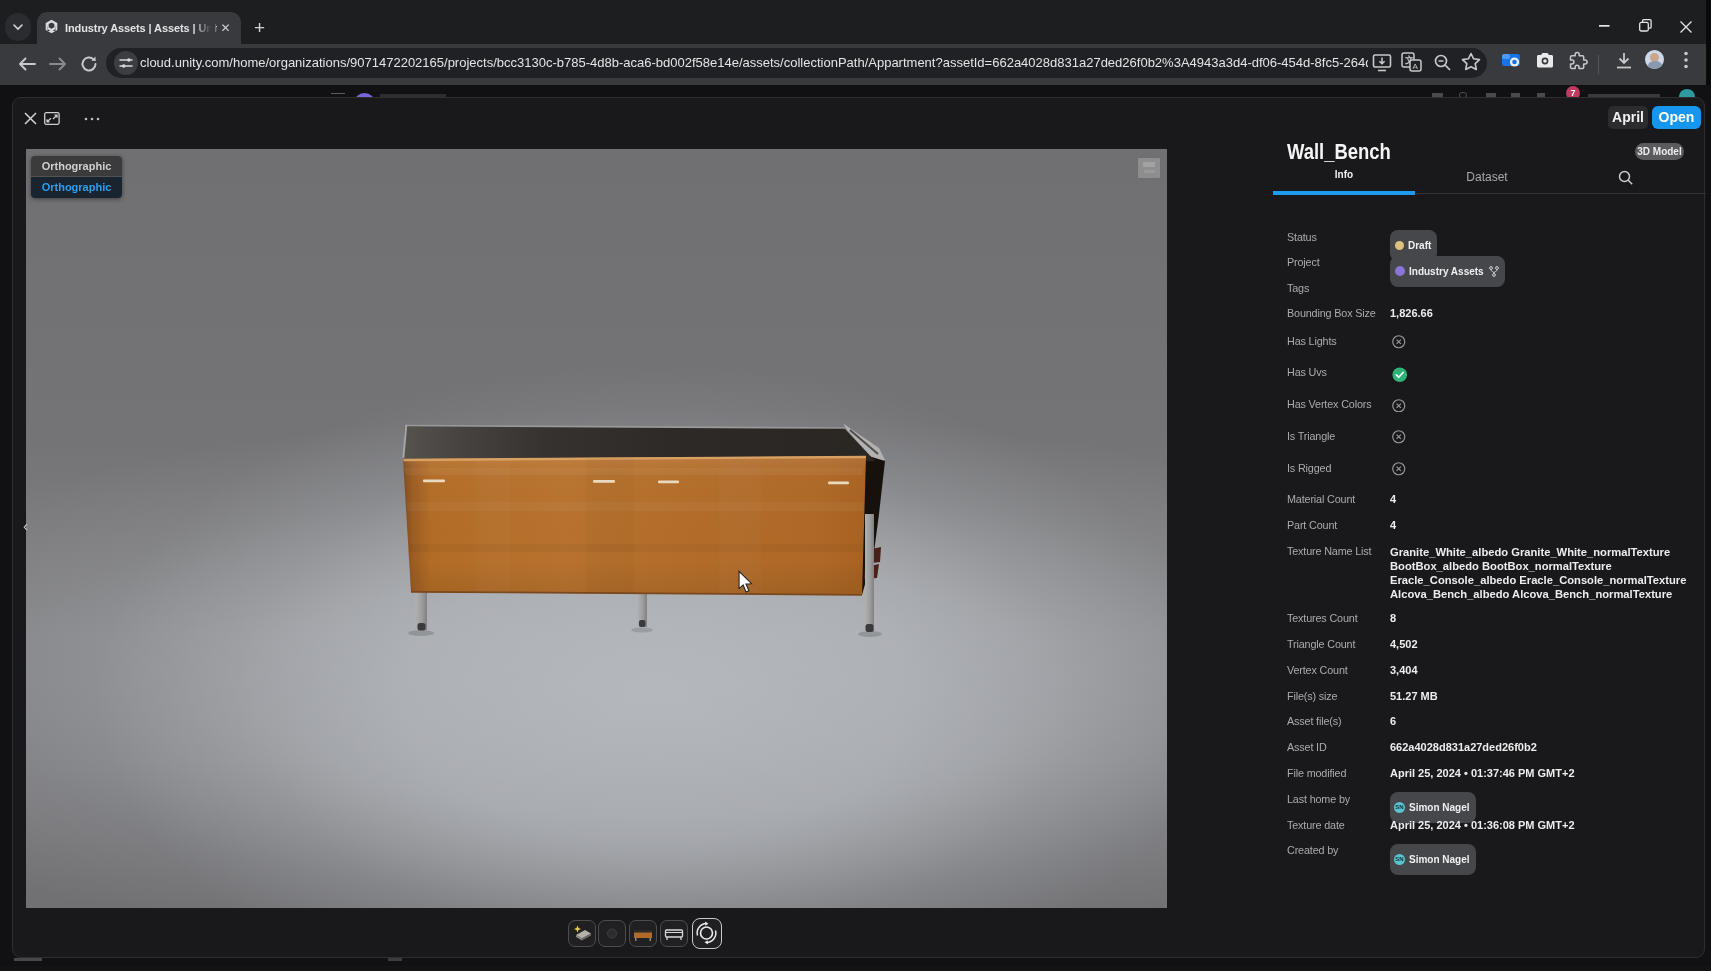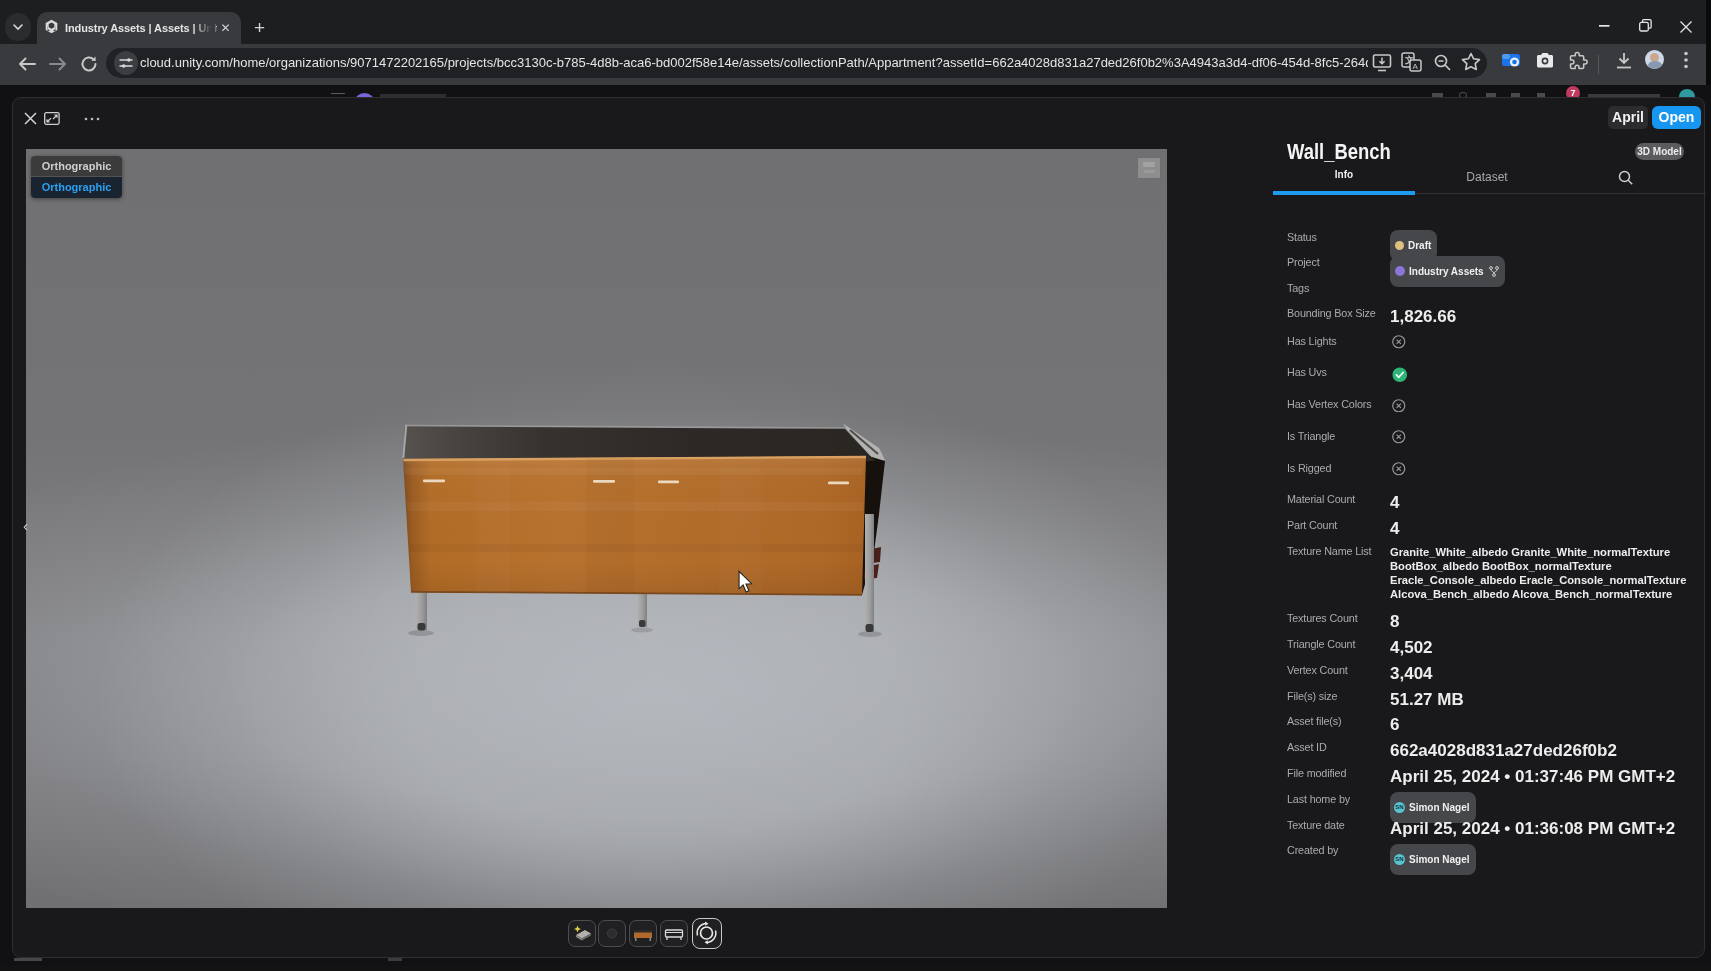--- a/index.html
+++ b/index.html
@@ -29,21 +29,21 @@
   #viewer { position:absolute; left:13px; top:51px; width:1141px; height:759px;
     background:radial-gradient(ellipse 560px 330px at 630px 545px, rgba(202,207,213,0.50) 0%, rgba(202,207,213,0.40) 45%, rgba(202,207,213,0.13) 75%, rgba(202,207,213,0) 100%),radial-gradient(ellipse 900px 280px at 630px 540px, rgba(202,207,213,0.42) 0%, rgba(202,207,213,0.32) 45%, rgba(202,207,213,0.10) 75%, rgba(202,207,213,0) 100%),linear-gradient(180deg, #707072 0%, #747477 38%, #7c7c7e 52%, #828285 64%, #7d7d80 80%, #707073 100%); }
   
   #persp { position:absolute; left:5px; top:7px; width:91px; border-radius:4px; overflow:hidden; box-shadow:0 1px 4px rgba(0,0,0,.45); }
   #persp .r1 { height:21px; background:#3b3b3c; color:#cfcfcf; font-size:11px; font-weight:bold; text-align:center; line-height:21px; border-bottom:1px solid #535353; }
   #persp .r2 { height:21px; background:#1a2430; color:#2b9ff2; font-size:11px; font-weight:bold; text-align:center; line-height:21px; }
   #framebtn { position:absolute; right:6px; top:8px; width:24px; height:22px; background:#8e8e8e; border:1px solid #6e6e6e; border-radius:2px; }
   
   #panel { position:absolute; left:1260px; top:0; width:433px; height:861px; }
   .rowlab { position:absolute; left:14px; font-size:10.8px; letter-spacing:-0.15px; color:#ababad; }
-  .rowval { position:absolute; left:117px; font-size:17px; font-weight:bold; color:#ededee; }
+  .rowval { position:absolute; left:117px; font-size:11px; font-weight:bold; color:#ededee; }
   .pill { position:absolute; left:117px; height:31px; background:#46474b; border-radius:8px; display:flex; align-items:center; padding:0 6px 0 3px; }
   .pill .txt { font-size:10px; font-weight:bold; color:#f0f0f1; margin-left:4px; }
   
   .thumb { position:absolute; top:822px; width:28px; height:27px; background:#202022; border:1px solid #4d4d4f; border-radius:7px; }
 </style>
 </head>
 <body>
 
   <div id="tabstrip">
     <div id="chevbtn">

